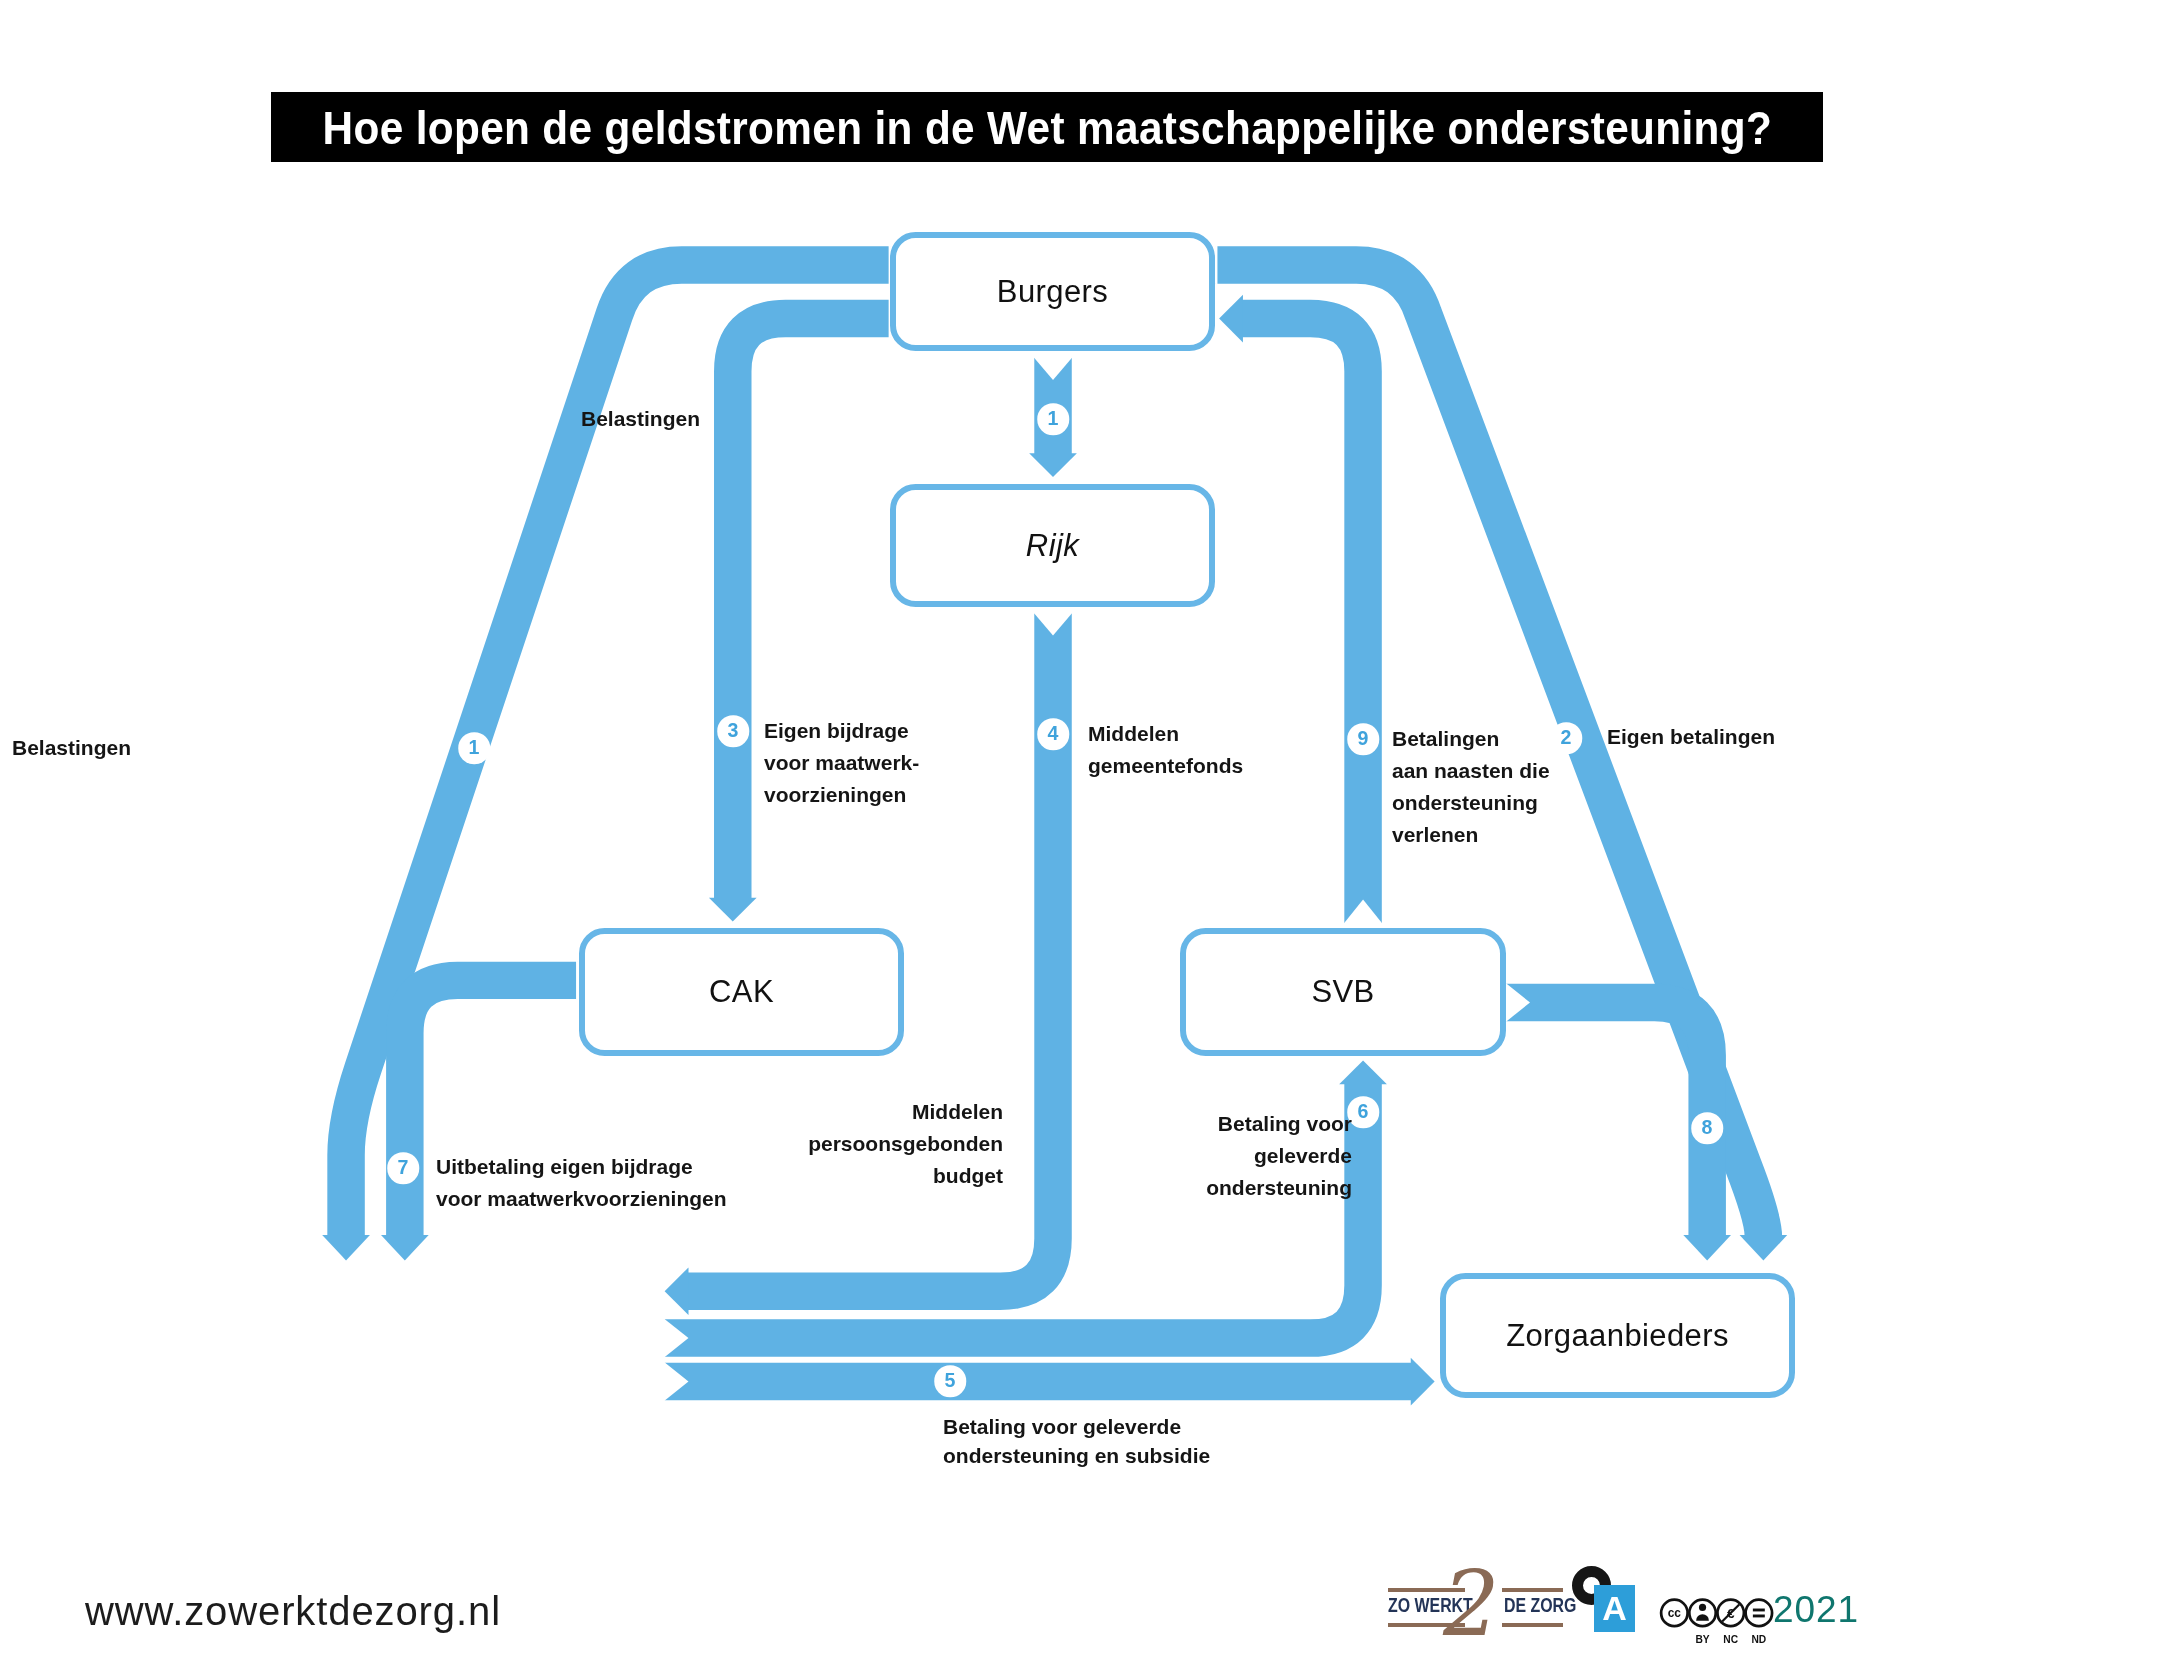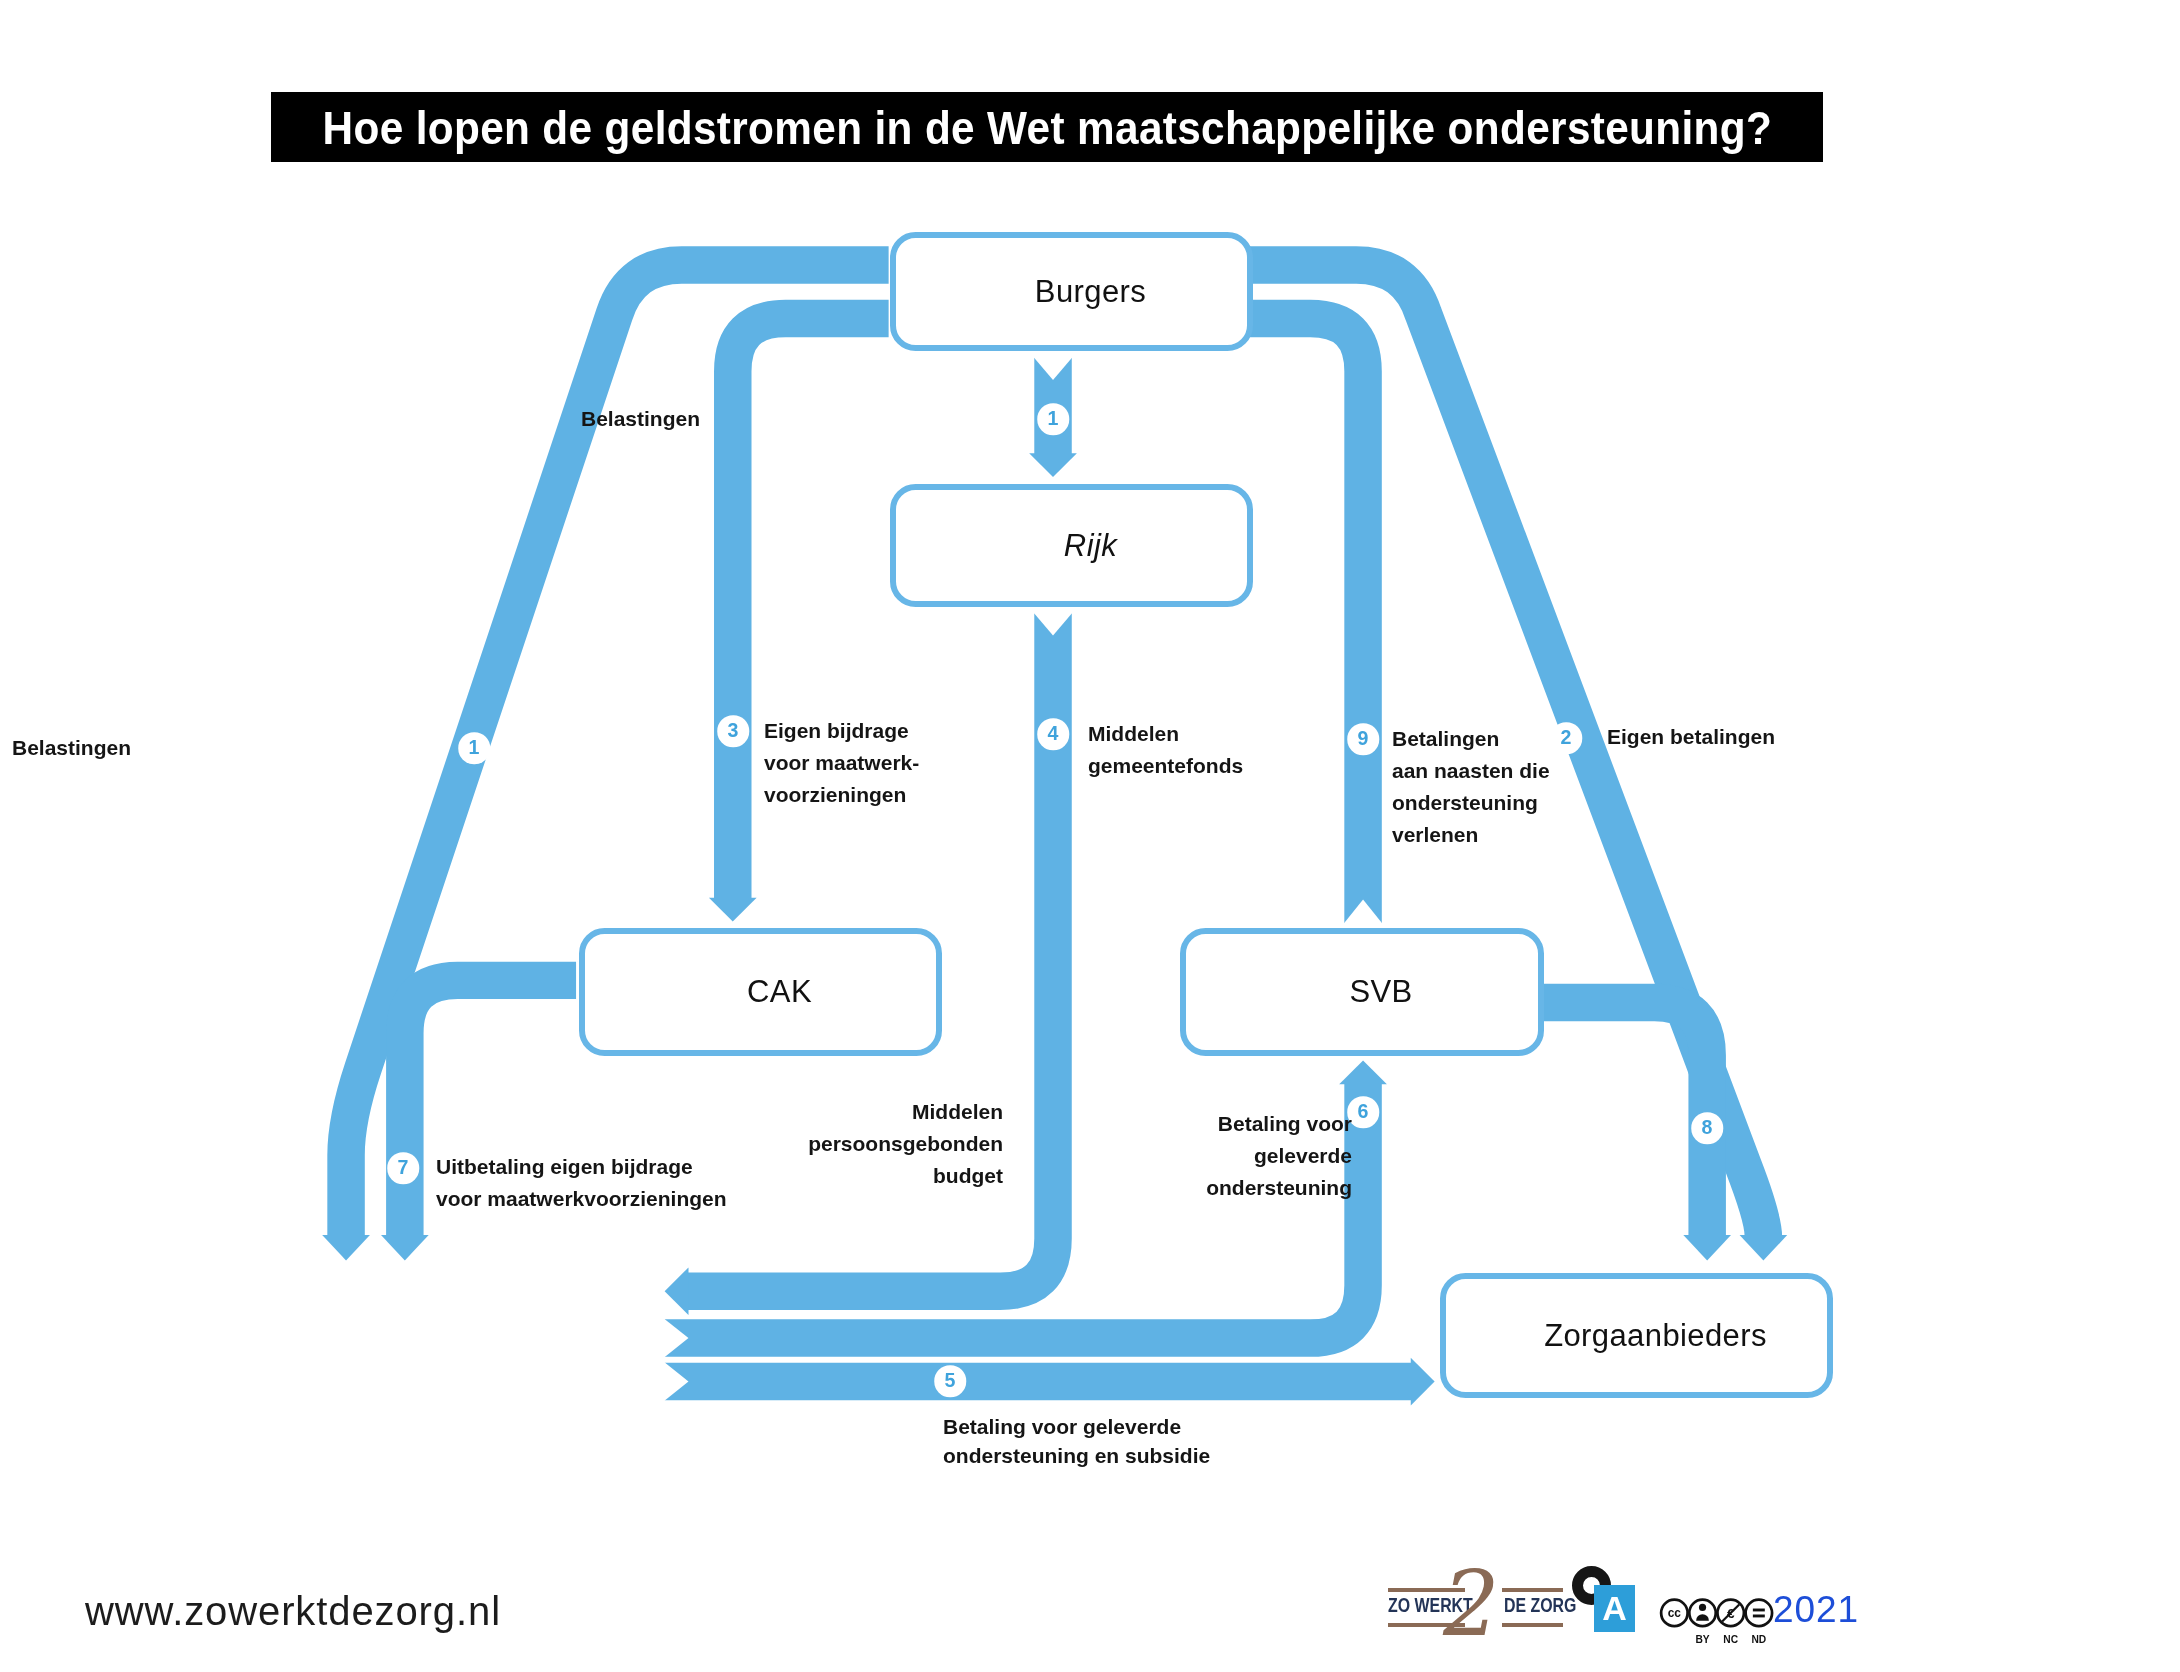--- a/index.html
+++ b/index.html
@@ -13,21 +13,21 @@
     position:absolute;left:271px;top:92px;width:1552px;height:70px;background:#000;
     display:flex;align-items:center;justify-content:center;
   }
   .title-bar span{
     color:#fff;font-weight:bold;font-size:47px;white-space:nowrap;
     transform:scaleX(.9);letter-spacing:0.4px;
   }
   .node{
     position:absolute;background:#fff;border:6px solid #67B6E7;border-radius:25.6px;
     display:flex;align-items:center;justify-content:center;
-    font-size:31px;color:#111;letter-spacing:0.4px;padding-left:38px;
+    font-size:31px;color:#111;letter-spacing:0.4px;
   }
   #node-burgers{left:890px;top:232px;width:313px;height:107px;}
   #node-rijk{left:890px;top:484px;width:313px;height:111px;font-style:italic;}
   #node-cak{left:579px;top:928px;width:313px;height:116px;}
   #node-svb{left:1180px;top:928px;width:314px;height:116px;}
   #node-gemeenten{left:307px;top:1273px;width:348px;height:113px;}
   #node-zorgaanbieders{left:1440px;top:1273px;width:343px;height:113px;}
   .flow-label{
     position:absolute;font-weight:bold;font-size:21px;line-height:32px;color:#151515;
     white-space:nowrap;
@@ -54,21 +54,21 @@
   .access-logo{position:absolute;left:1572px;top:1566px;width:77px;height:68px;}
   .access-logo .ring{
     position:absolute;left:0;top:0;width:17px;height:17px;border:11px solid #161616;border-radius:50%;
   }
   .access-logo .square{
     position:absolute;left:22px;top:19px;width:41px;height:47px;background:#2D9ED9;
     display:flex;align-items:center;justify-content:center;
     color:#fff;font-weight:bold;font-size:34px;
   }
   .cc-badges{position:absolute;left:1659px;top:1595px;}
-  .year{position:absolute;left:1773px;top:1589px;font-size:37px;color:#1d4ed8;letter-spacing:0.9px;}
+  .year{position:absolute;left:1773px;top:1589px;font-size:37px;color:#0f766e;letter-spacing:0.9px;}
 </style>
 </head>
 <body>
 
 <div class="canvas">
 
   <svg class="flows" width="2181" height="1672" viewBox="0 0 2560 1963">
     <g fill="none" stroke="#5FB2E4" stroke-width="44">
       <path d="M1236 420 V534"></path>
       <path d="M1045 311 H800 Q740 311 721 369 L426 1254 Q406 1314 406 1356 V1452"></path>

